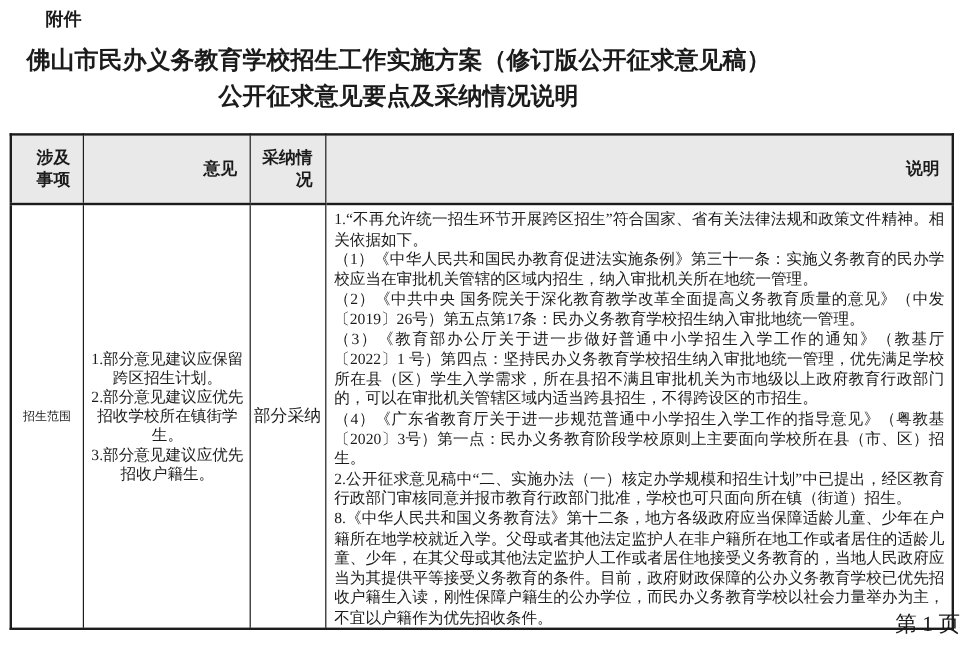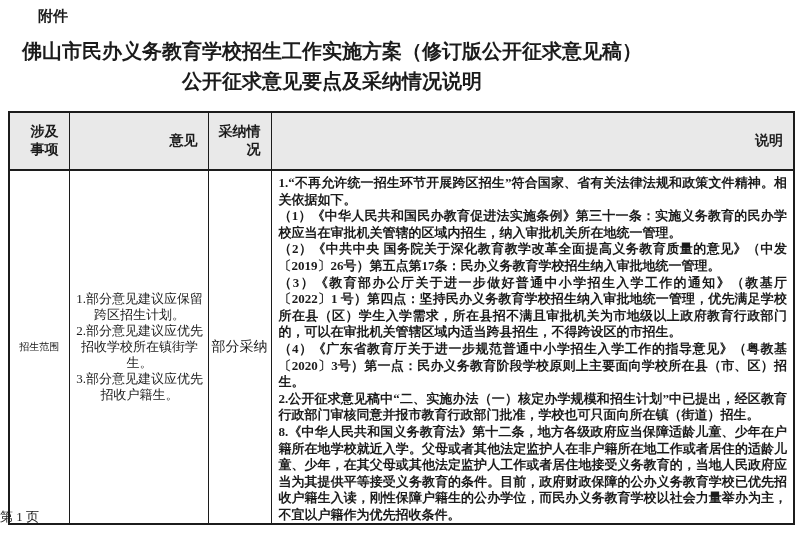--- a/index.html
+++ b/index.html
@@ -61,24 +61,24 @@
   td.cell-opinions .opinion-item { margin: 0; }
   td.cell-adoption {
     text-align: center; vertical-align: middle;
     font-size: 14px; padding: 0 0;
   }
   td.cell-explanation {
     vertical-align: top; text-align: justify;
     font-size: 13px; line-height: 16.6px;
     padding: 4px 6px 0 7px;
   }
-  td.cell-explanation p { margin: 0; font-weight: bold; }
+  td.cell-explanation p { margin: 0; }
   .page-footer {
     position: absolute; left: 0; top: 508px; width: 800px;
-    text-align: left; font-size: 13px;
+    text-align: right; font-size: 18px;
   }
 </style>
 </head>
 <body>
 
 <div class="attachment">附件</div>
 
 <h1 class="doc-title">
   <span>佛山市民办义务教育学校招生工作实施方案（修订版公开征求意见稿）</span><br>
   <span>公开征求意见要点及采纳情况说明</span>

